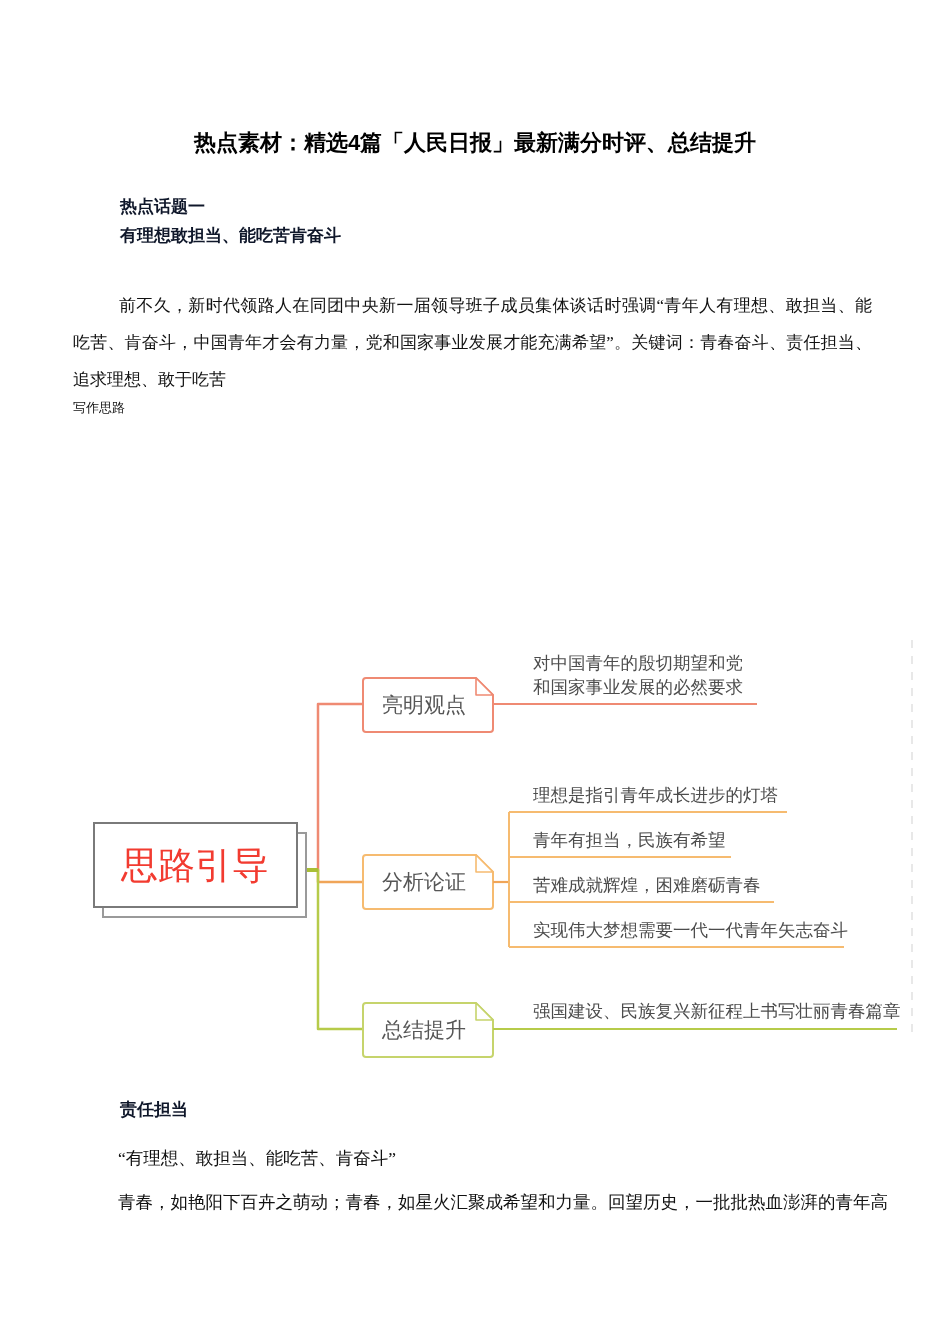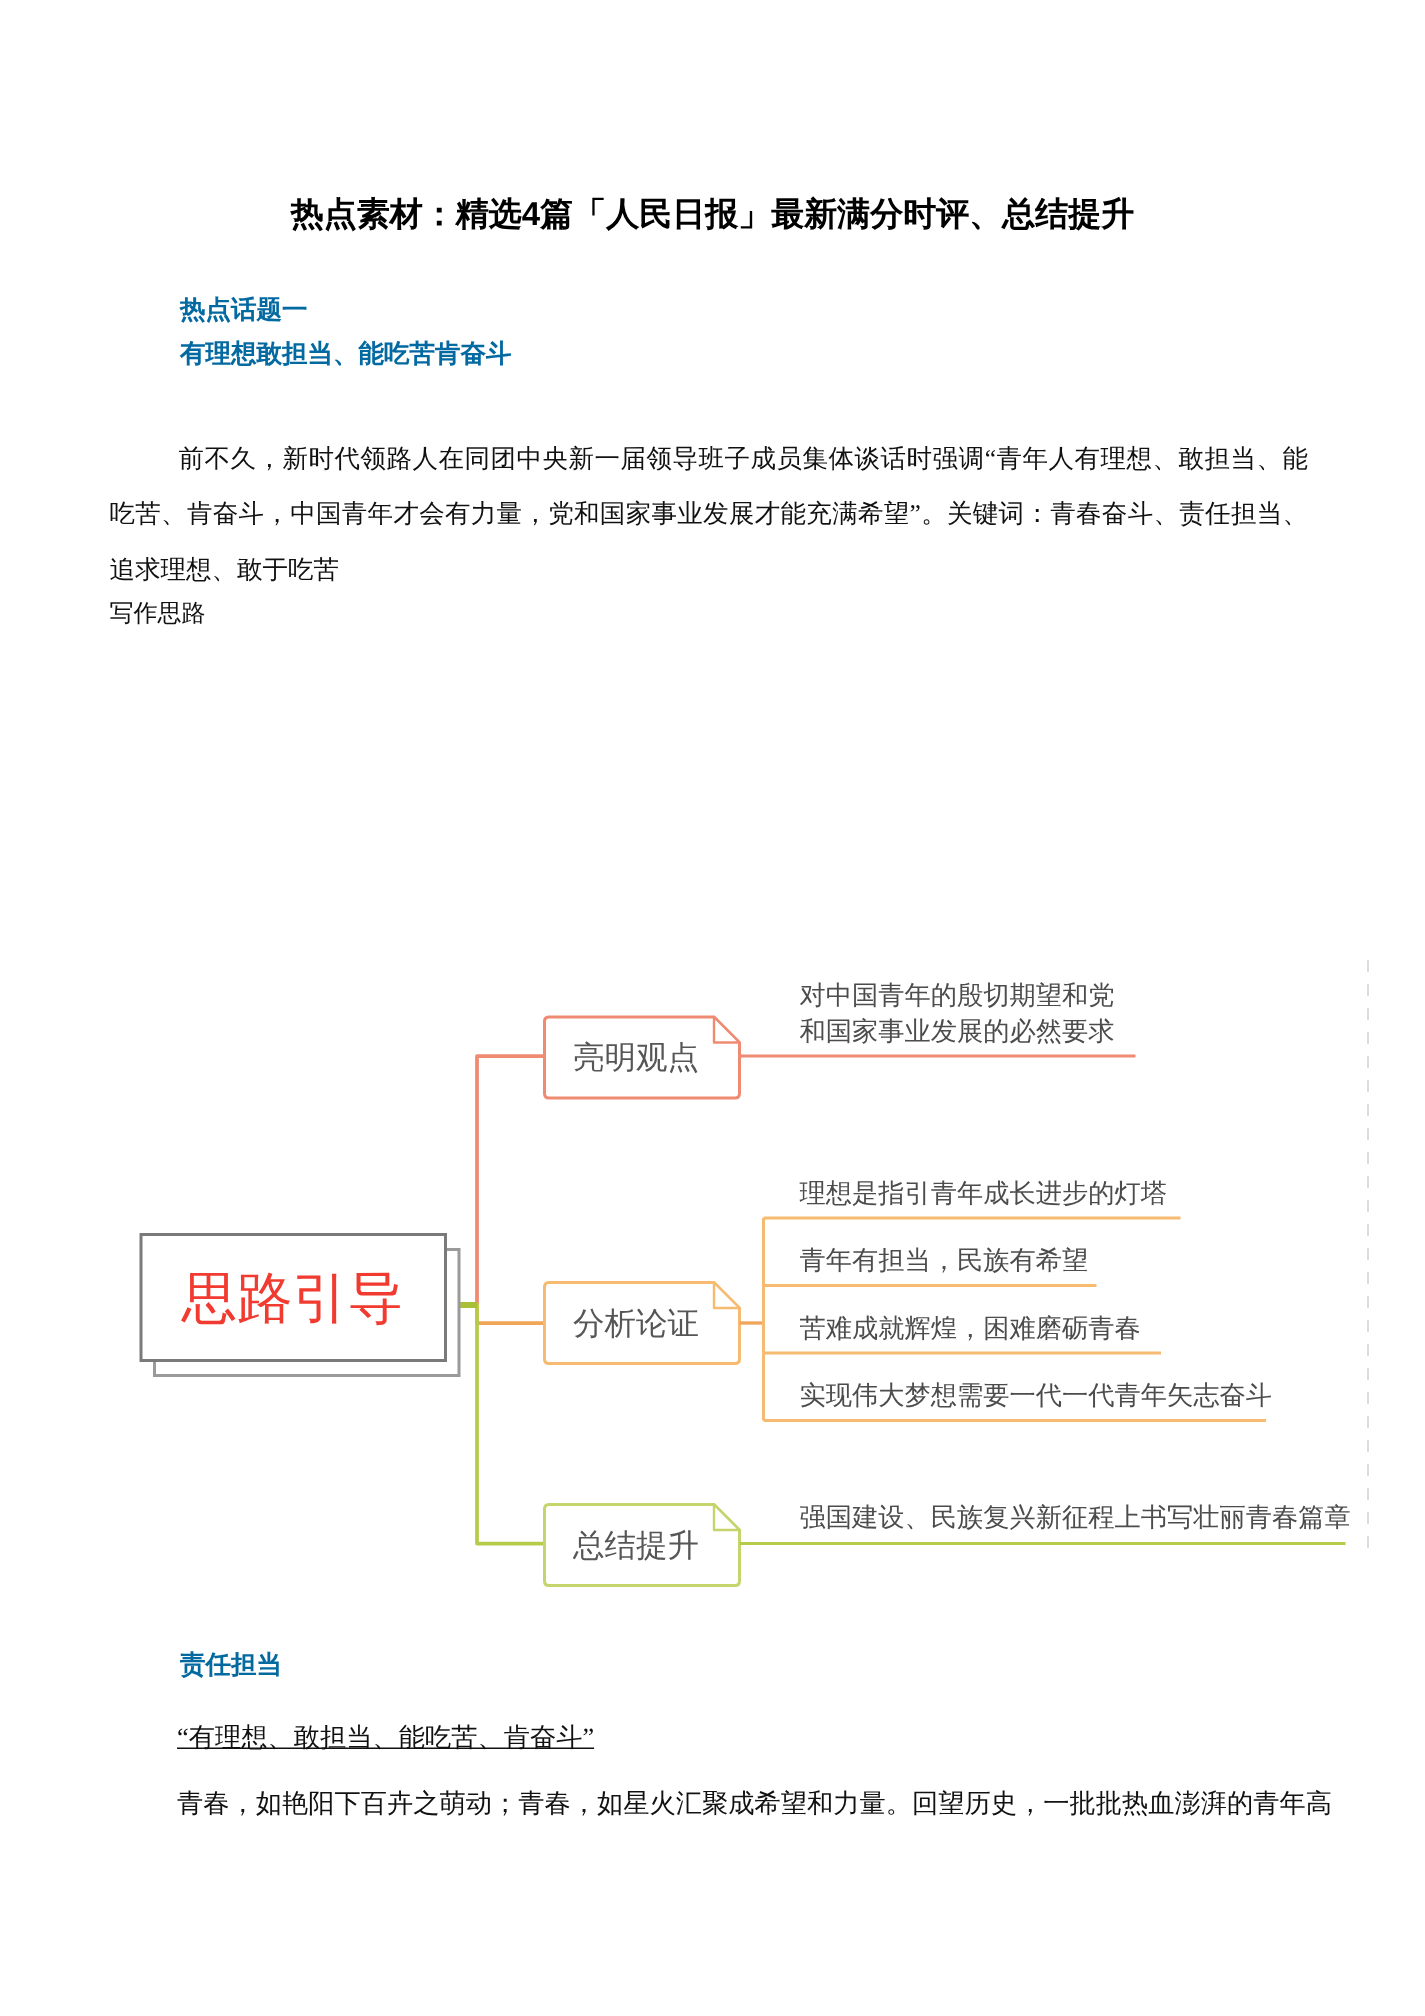--- a/index.html
+++ b/index.html
@@ -13,33 +13,33 @@
   }
   .abs{position:absolute;}
   .doc-title{
     top:128px;left:0;width:950px;
     text-align:center;
     font-family:"Liberation Sans", sans-serif;
     font-weight:bold;font-size:22px;color:#000;
   }
   .h2{
     font-family:"Liberation Sans", sans-serif;
-    font-weight:bold;font-size:17px;color:#0369a1;
+    font-weight:bold;font-size:17px;color:#0f172a;
     left:120px;
   }
   .topic-label{top:195px;}
   .topic-heading{top:224px;}
   .body-par{
     left:73px;top:287px;width:799px;
     font-size:17px;line-height:37px;
     text-align:justify;text-indent:46px;
   }
-  .writing-idea{left:73px;top:399px;font-size:16px;}
+  .writing-idea{left:73px;top:399px;font-size:13px;}
   .review-heading{top:1098px;}
-  .review-quote{left:118px;top:1146px;font-size:17.5px;text-decoration:underline;}
+  .review-quote{left:118px;top:1146px;font-size:17.5px;}
   .review-line{left:118px;top:1190px;font-size:17.5px;}
   svg text{
     font-family:"Liberation Sans", sans-serif;
   }
 </style>
 </head>
 <body>
 
 <div class="page">
 

